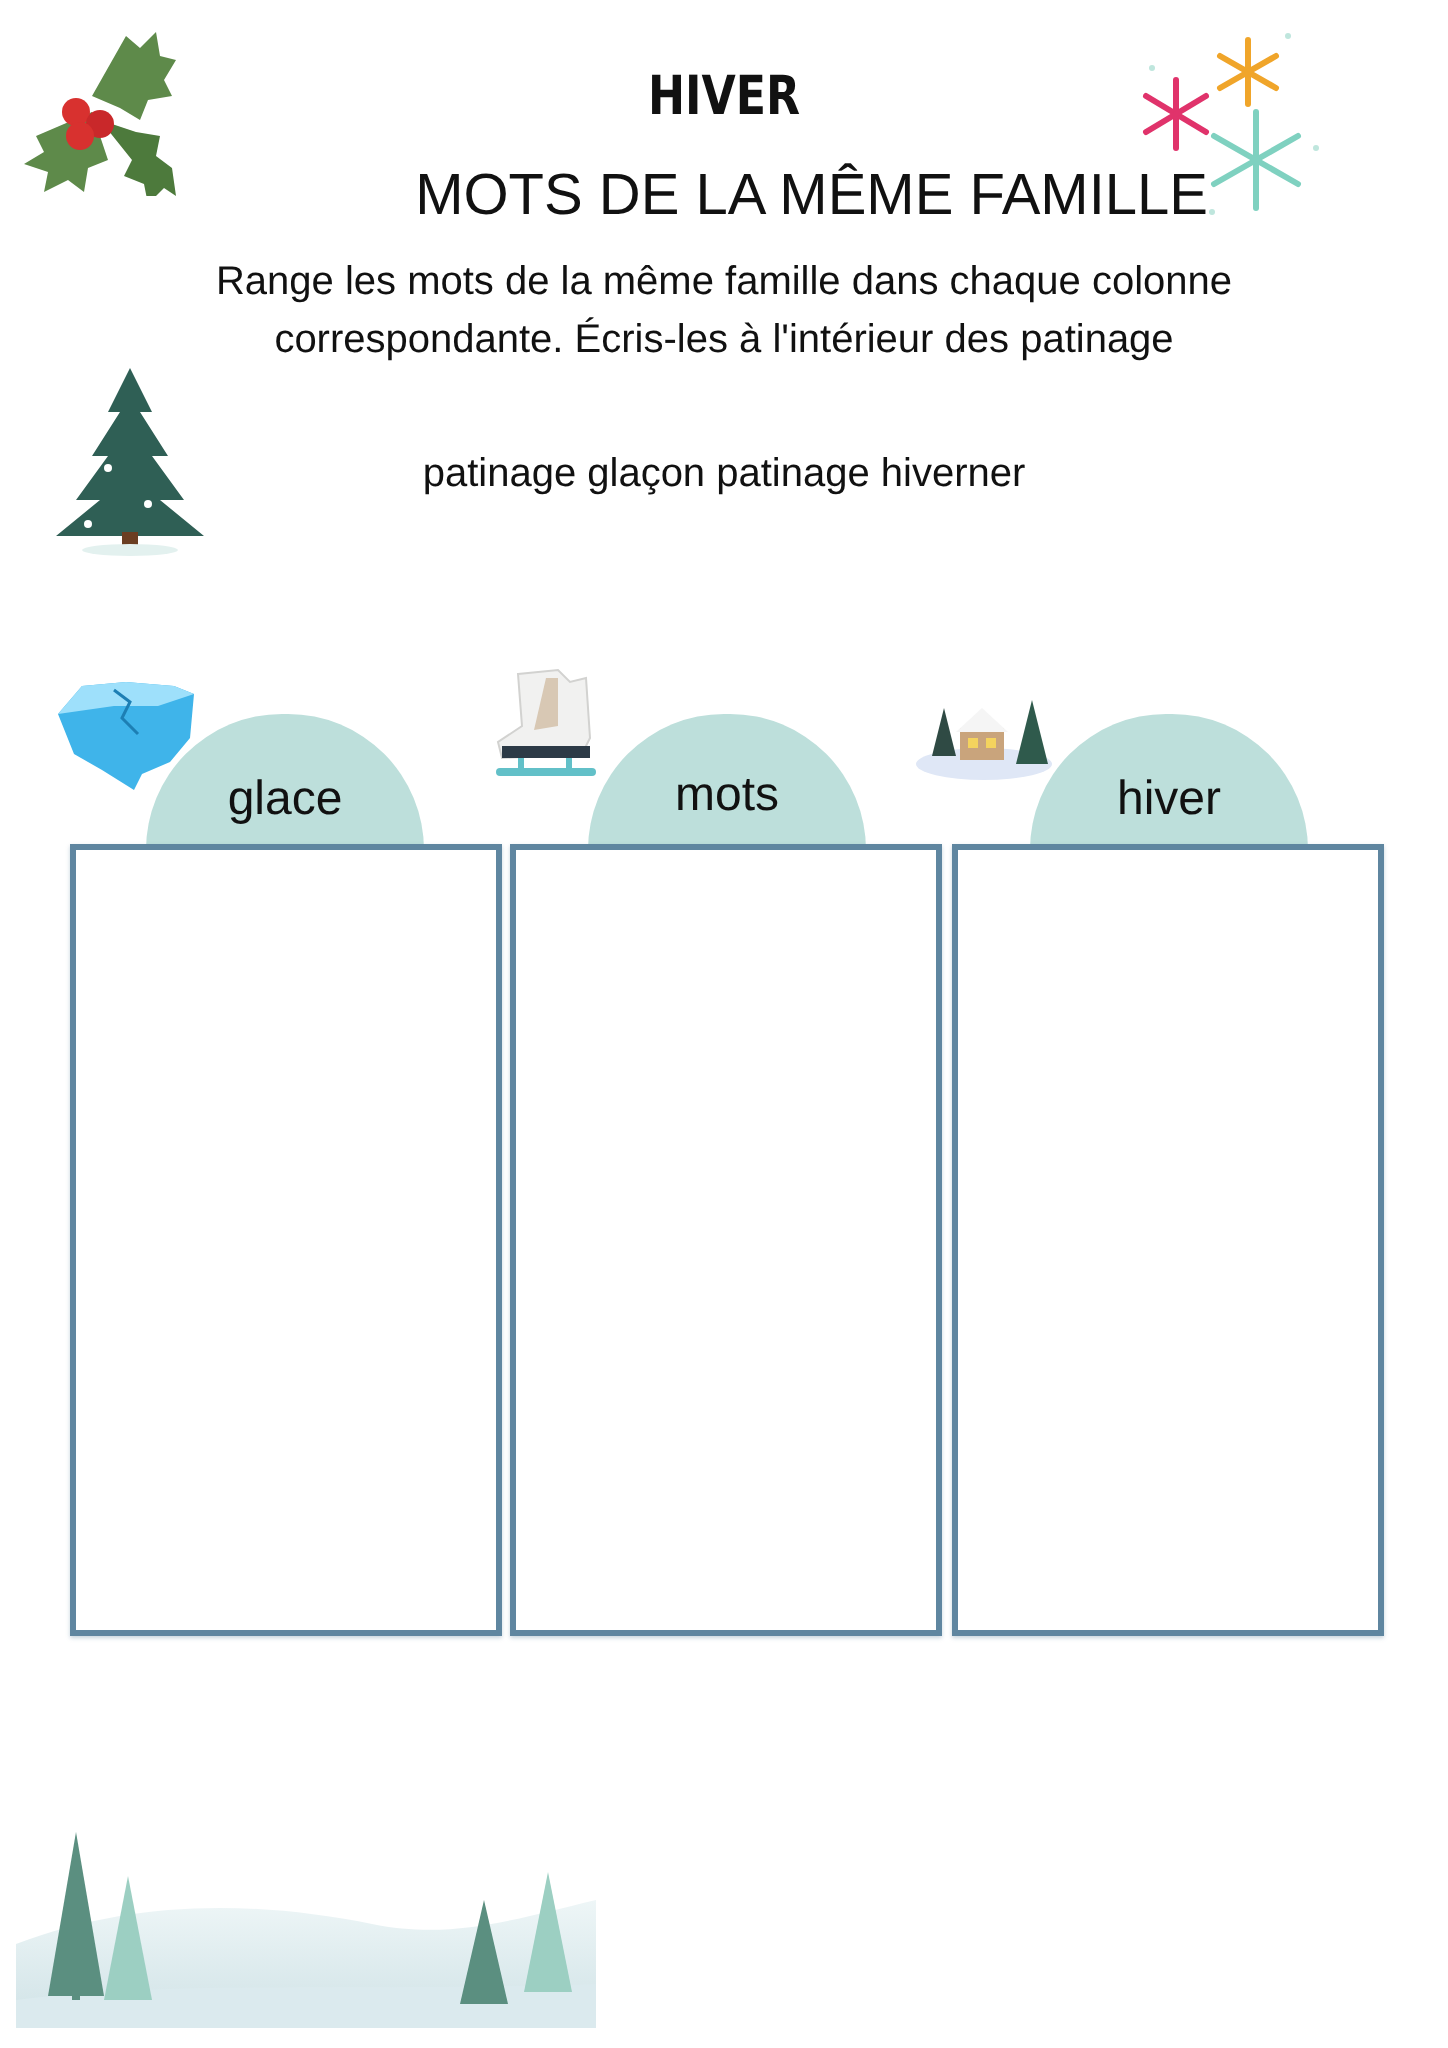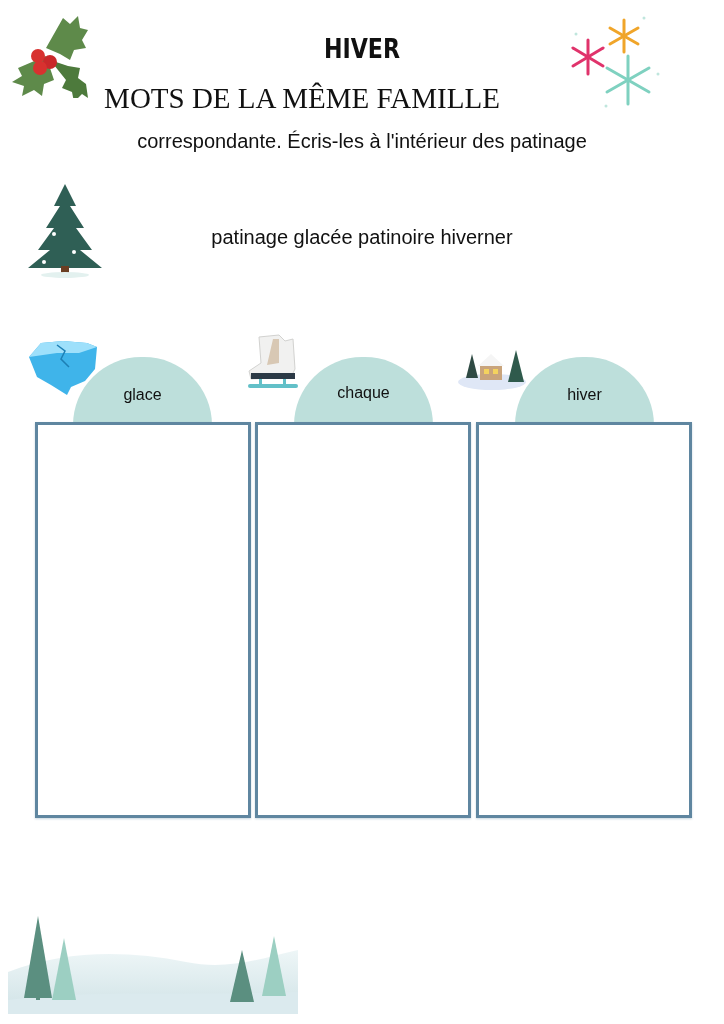--- a/index.html
+++ b/index.html
@@ -1,24 +1,24 @@
 <!DOCTYPE html>
 <html><head>
 <meta charset="utf-8">
 <style>
   html, body { margin:0; padding:0; background:#ffffff; }
   body { width:724px; height:1024px; position:relative; overflow:hidden; font-family:"Liberation Sans", sans-serif; color:#111; }
   .abs { position:absolute; }
   .title { left:0; width:724px; top:33px; text-align:center; font-family:"DejaVu Sans", sans-serif; font-weight:bold; font-size:27px; letter-spacing:0px; transform:scaleX(0.82); }
-  .subtitle { left:0; width:604px; top:82px; text-align:center; font-size:29px;font-family:Liberation Serif, serif; }
+  .subtitle { left:0; width:604px; top:82px; text-align:right; font-size:29px; }
   .instr { left:0; width:724px; top:127px; text-align:center; font-size:20px; line-height:29px; }
   .words { left:0; width:724px; top:222px; text-align:center; font-size:20px; line-height:31px; }
   .col { border:3px solid #5f86a0; box-sizing:border-box; background:#fff; top:422px; height:396px; box-shadow:0 1px 2px rgba(95,134,160,0.35); }
   .dome { background:#bddfdb; border-radius:70px 70px 0 0; top:357px; height:68px; width:139px; }
-  .dome-label { top:386px; width:139px; text-align:center; font-size:16px; }
+  .dome-label { top:386px; width:139px; text-align:center; font-size:24px; }
 </style>
 </head>
 <body>
 
 <div class="abs" style="left:8px;top:10px;width:80px;height:88px;">
   <svg width="80" height="88" viewBox="0 0 80 88">
     <path d="M38 38 L55 8 L62 14 L70 6 L72 18 L80 20 L74 30 L78 38 L66 40 L62 50 L52 44 Z" fill="#5e8a4a"></path>
     <path d="M38 46 L10 58 L14 66 L4 72 L16 76 L14 86 L26 80 L34 86 L36 74 L46 70 Z" fill="#5e8a4a"></path>
     <path d="M42 50 L58 70 L54 78 L64 82 L66 92 L74 84 L80 88 L78 74 L70 68 L72 58 L60 56 Z" fill="#4d7a3c"></path>
     <circle cx="30" cy="46" r="7" fill="#d8312f"></circle>
@@ -48,36 +48,37 @@
       <circle cx="92" cy="60" r="1.5" fill="#bfe6dd"></circle>
     <circle cx="78" cy="4" r="1.5" fill="#bfe6dd"></circle>
       <circle cx="40" cy="92" r="1.5" fill="#bfe6dd"></circle>
   </svg>
 </div>
 
 <div class="abs title">HIVER</div>
 <div class="abs subtitle">MOTS DE LA MÊME FAMILLE</div>
 
 <div class="abs instr">
+  <div>Range les mots de la même famille dans chaque colonne</div>
   <div>correspondante. Écris-les à l'intérieur des patinage</div>
 </div>
 
 <div class="abs" style="left:24px;top:182px;width:82px;height:96px;">
   <svg width="82" height="96" viewBox="0 0 82 96">
     <polygon points="41,2 52,24 46,24 60,46 52,46 68,68 56,68 78,86 4,86 26,68 14,68 30,46 22,46 36,24 30,24" fill="#2f5f55"></polygon>
     <rect x="37" y="84" width="8" height="10" fill="#6b3e22"></rect>
     <ellipse cx="41" cy="93" rx="24" ry="3" fill="#e3f1ef"></ellipse>
     <circle cx="30" cy="52" r="2" fill="#fff"></circle>
       <circle cx="50" cy="70" r="2" fill="#fff"></circle>
       <circle cx="20" cy="80" r="2" fill="#fff"></circle>
   </svg>
 </div>
 
 <div class="abs words">
-  <div>patinage glacée patinoire hiverner</div>
+  <div>patinage glaçon patinage hiverner</div>
 </div>
 
 <div class="abs" style="left:27px;top:337px;width:72px;height:60px;">
   <svg width="72" height="60" viewBox="0 0 72 60">
     <polygon points="2,20 14,6 36,4 60,6 70,10 68,32 58,44 44,50 40,58 24,48 10,40" fill="#3fb4ea"></polygon>
     <polygon points="2,20 14,6 36,4 60,6 70,10 52,16 30,16" fill="#9ee0fb"></polygon>
     <polyline points="30,8 38,14 34,22 42,30" stroke="#1d7fb4" stroke-width="1.5" fill="none"></polyline>
   </svg>
 </div>
 
@@ -102,21 +103,21 @@
     <rect x="28" y="27" width="5" height="5" fill="#f4d35e"></rect>
       <rect x="37" y="27" width="5" height="5" fill="#f4d35e"></rect>
   </svg>
 </div>
 
 <div class="abs dome" style="left:73px;"></div>
 <div class="abs dome" style="left:294px;"></div>
 <div class="abs dome" style="left:515px;"></div>
 
 <div class="abs dome-label" style="left:73px;">glace</div>
-<div class="abs dome-label" style="left:294px;top:384px;">chaque</div>
+<div class="abs dome-label" style="left:294px;top:384px;">mots</div>
 <div class="abs dome-label" style="left:515px;">hiver</div>
 
 <div class="abs col" style="left:35px;width:216px;"></div>
 <div class="abs col" style="left:255px;width:216px;"></div>
 <div class="abs col" style="left:476px;width:216px;"></div>
 
 <div class="abs" style="left:6px;top:910px;width:292px;height:106px;">
   <svg width="292" height="106" viewBox="0 0 292 106">
     <defs>
       <linearGradient id="snow" x1="0" y1="0" x2="0" y2="1">

